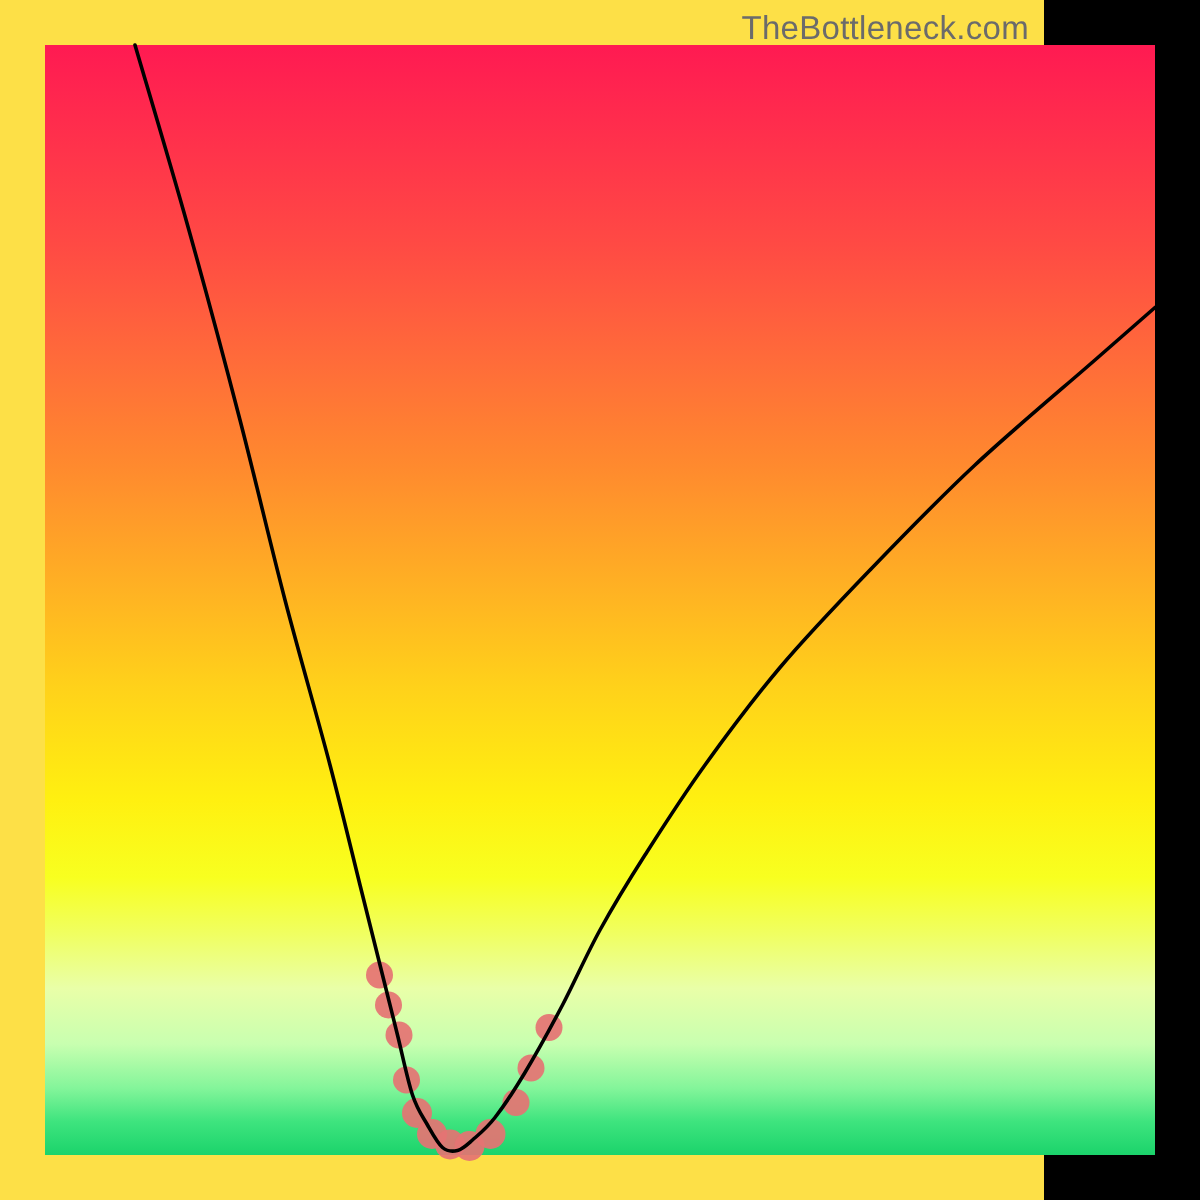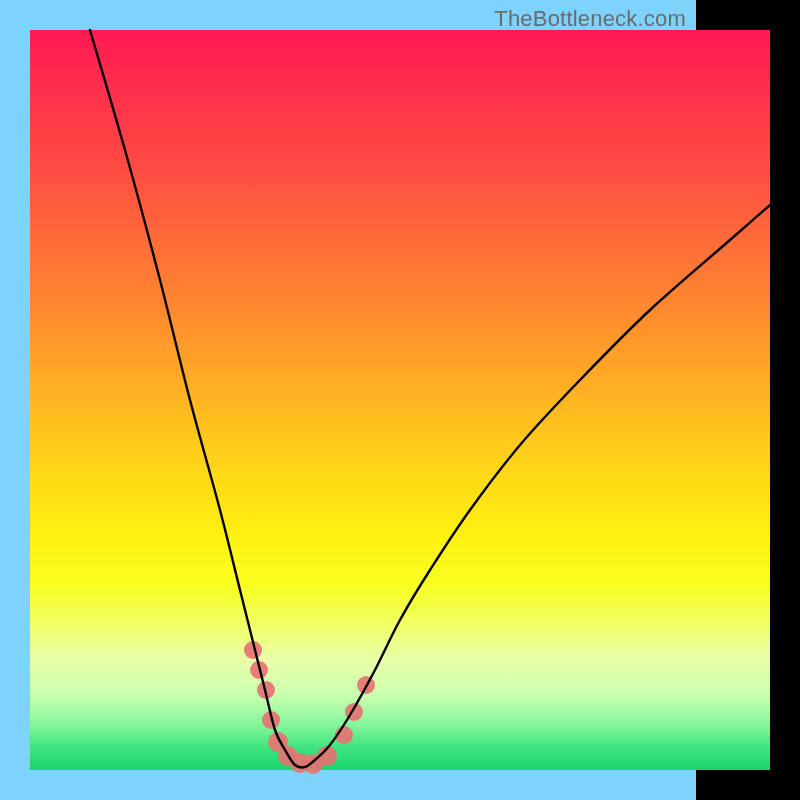--- a/index.html
+++ b/index.html
@@ -10,21 +10,21 @@
     background: #000;
     overflow: hidden;
     font-family: Arial, Helvetica, sans-serif;
   }
   .frame {
     position: absolute;
     left: 0;
     top: 0;
     width: 696px;
     height: 800px;
-    background: #7dd3fc;
+    background: #fde047;
   }
   .plot-area {
     position: absolute;
     left: 30px;
     top: 30px;
     width: 740px;
     height: 740px;
     
     background: linear-gradient(
       to bottom,

